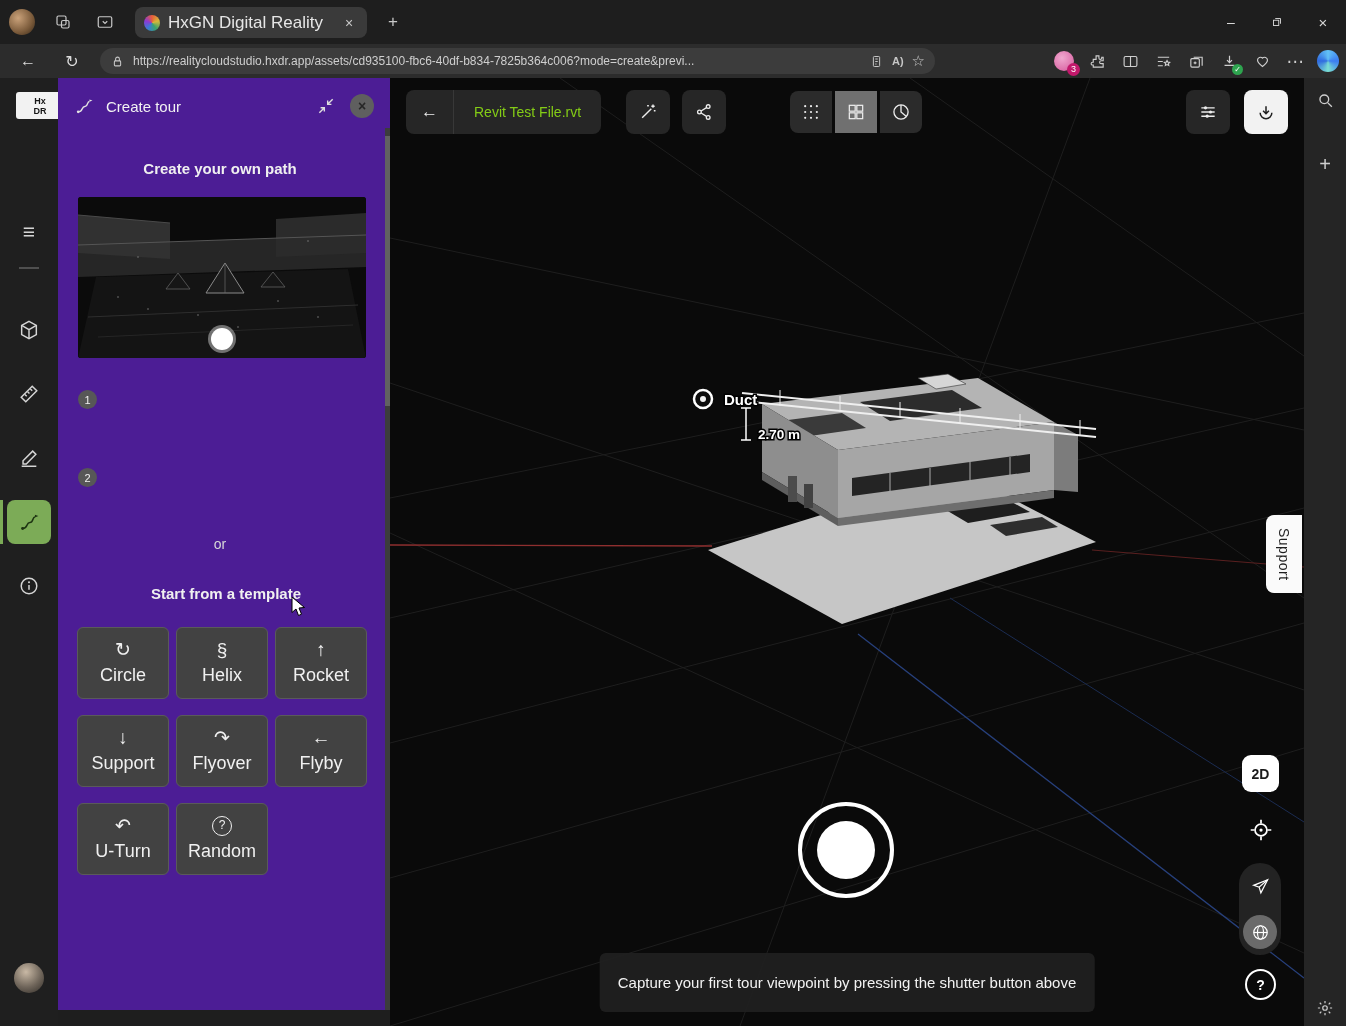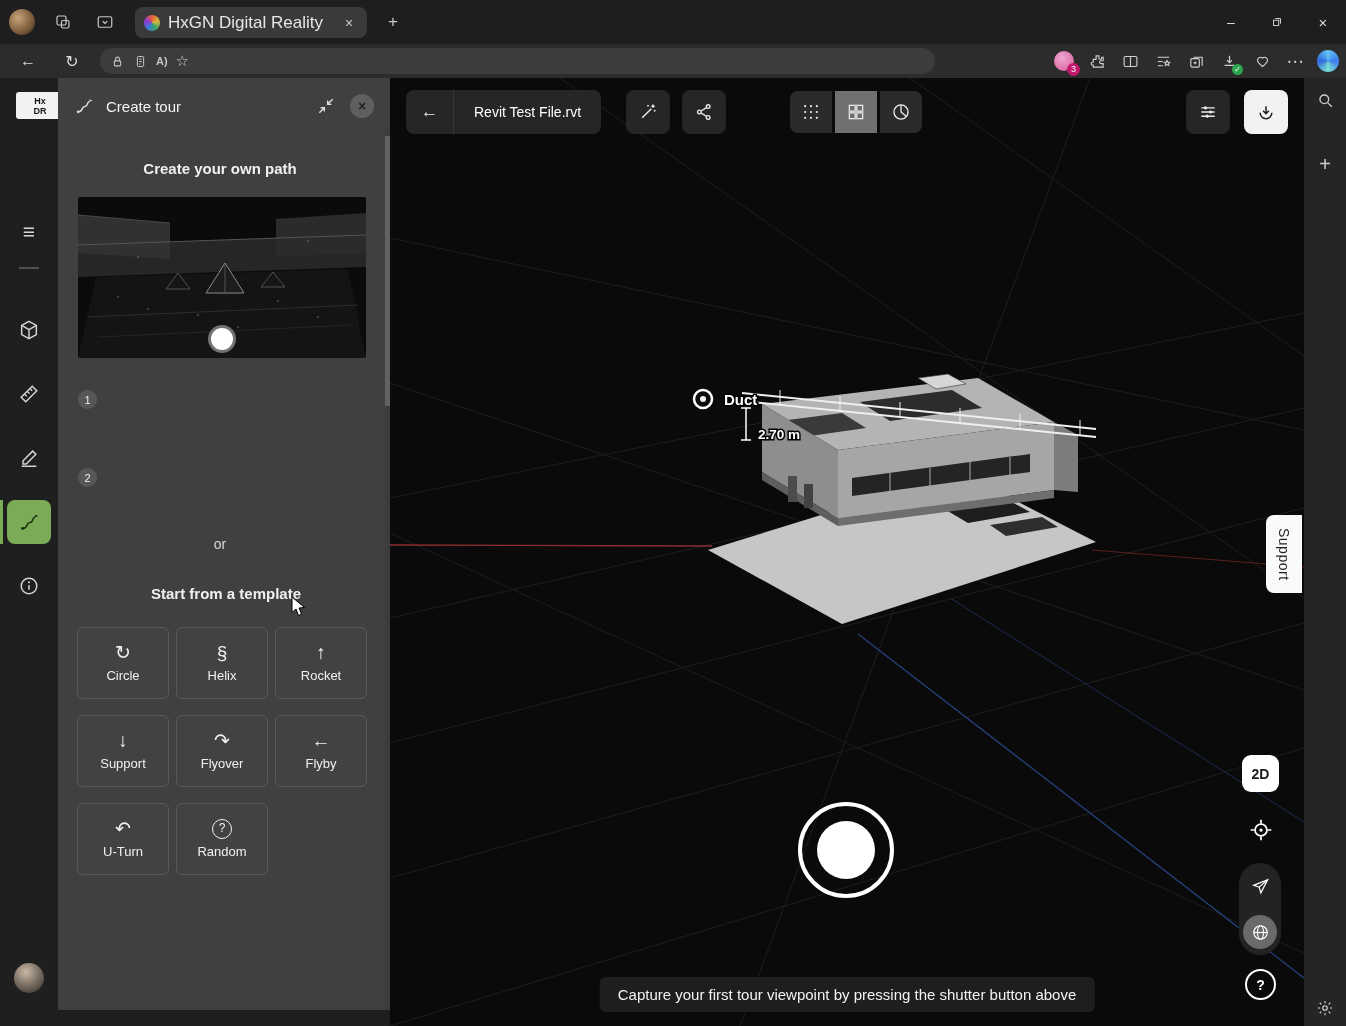--- a/index.html
+++ b/index.html
@@ -51,21 +51,21 @@
   .sb-btn { position:absolute; left:7px; width:44px; height:44px; border-radius:8px; display:flex; align-items:center; justify-content:center; color:#d5d5d5; }
   .sb-btn.active { background:#7cab57; color:#1d3312; }
   .active-bar { position:absolute; left:0; top:422px; width:3px; height:44px; background:#7cab57; }
   .sb-divider { position:absolute; left:19px; top:189px; width:20px; height:2px; background:#4f4f4f; }
   #sb-menu { top:132px; font-size:21px; } #sb-cube { top:230px; } #sb-measure { top:294px; } #sb-edit { top:358px; }
   #sb-tour { top:422px; } #sb-info { top:486px; }
   .user-avatar { position:absolute; left:14px; top:885px; width:30px; height:30px; border-radius:50%;
     background:radial-gradient(circle at 40% 30%, #c9b9a5, #6f655a 55%, #2f2b26); }
 
   
-  .tour-panel { position:absolute; left:58px; top:0; bottom:16px; width:332px; background:#404040; }
+  .tour-panel { position:absolute; left:58px; top:0; bottom:16px; width:332px; background:#4c1d95; }
   .tpanel-header { position:absolute; top:8px; left:0; right:0; height:40px; display:flex; align-items:center; padding:0 16px; }
   .tp-route-icon { color:#e3e3e3; margin-right:12px; display:flex; }
   .tp-title { font-size:15px; color:#f2f2f2; }
   .tp-collapse { margin-left:auto; width:28px; height:28px; color:#dedede; display:flex; align-items:center; justify-content:center; }
   .tp-close { margin-left:10px; width:24px; height:24px; border-radius:50%; background:#5f5f5f; color:#262626; font-size:14px; font-weight:bold; line-height:24px; text-align:center; }
   .tp-h1 { position:absolute; top:82px; left:0; right:8px; text-align:center; font-size:15px; font-weight:600; color:#f0f0f0; }
   .thumb { position:absolute; top:119px; left:20px; width:288px; height:161px; border-radius:3px; overflow:hidden; background:#0c0c0c; }
   .thumb-shutter { position:absolute; left:133px; top:131px; width:22px; height:22px; border-radius:50%; background:#fff;
     box-shadow:0 0 0 3px rgba(190,190,190,.55); }
   .step { position:absolute; left:20px; right:14px; display:flex; gap:12px; }
@@ -74,48 +74,48 @@
     display:flex; align-items:center; justify-content:center; }
   #step-1 .step-num { margin-top:12px; } #step-2 .step-num { margin-top:26px; }
   .step-text { font-size:14px; line-height:24px; color:#e8e8e8; }
   .tp-or { position:absolute; top:458px; left:0; right:8px; text-align:center; font-size:14px; color:#d8d8d8; }
   .tp-h2 { position:absolute; top:507px; left:0; right:8px; text-align:center; font-size:15px; font-weight:600; color:#f0f0f0;padding-left:12px; }
   .tpl-grid { position:absolute; top:549px; left:19px; width:292px; display:flex; flex-wrap:wrap; column-gap:7px; row-gap:16px; }
   .tpl-btn { width:92px; height:72px; background:#424242; border:1px solid #5a5a5a; border-radius:6px;
     display:flex; flex-direction:column; align-items:center; justify-content:center; gap:5px; color:#f0f0f0; }
   .tpl-icon { font-size:19px; line-height:20px; height:20px; }
   .tpl-icon.circled { width:20px; height:20px; border:1.5px solid #f0f0f0; border-radius:50%; font-size:12px; line-height:17px; text-align:center; }
-  .tpl-label { font-size:13px; }
+  .tpl-label { font-size:18px; }
   .tp-scrolltrack { position:absolute; right:0; top:50px; bottom:0; width:5px; background:#3c3c3c; }
   .tp-scrollthumb { position:absolute; right:0; top:58px; width:5px; height:270px; background:#616161; }
 
   
   .viewport { position:absolute; left:390px; right:42px; top:0; bottom:0; background:#0a0a0a; overflow:hidden; }
   .scene { position:absolute; inset:0; }
   .vp-group { position:absolute; left:16px; top:12px; display:flex; align-items:center; background:#262626; border-radius:8px; height:44px; overflow:hidden; }
   .vp-back-btn { width:48px; height:44px; display:flex; align-items:center; justify-content:center; color:#ececec; font-size:17px; border-right:1px solid #383838; }
-  .vp-filename { padding:0 20px; font-size:14px; color:#ffffff; white-space:nowrap; }
+  .vp-filename { padding:0 20px; font-size:14px; color:#84cc16; white-space:nowrap; }
   .vp-iconbtn { position:absolute; top:12px; width:44px; height:44px; background:#262626; border-radius:8px;
     display:flex; align-items:center; justify-content:center; color:#ececec; }
   #wand-btn { left:236px; } #share-btn { left:292px; }
   #settings-btn { right:74px; }
   #download-btn { right:16px; background:#f2f2f2; color:#1f1f1f; }
   .vp-modes { position:absolute; left:400px; top:13px; display:flex; gap:3px; }
   .mode-btn { width:42px; height:42px; background:#2b2b2b; display:flex; align-items:center; justify-content:center; color:#ececec; }
   .mode-btn:first-child { border-radius:8px 0 0 8px; }
   .mode-btn:last-child { border-radius:0 8px 8px 0; }
   .mode-btn.selected { background:#707070; }
   .support-tab { position:absolute; right:2px; top:437px; width:36px; height:78px; background:#fafafa; border-radius:8px 0 0 8px;
     display:flex; align-items:center; justify-content:center; }
   .support-tab span { writing-mode:vertical-rl; font-size:14px; color:#1f1f1f; letter-spacing:.5px; }
   .shutter { position:absolute; left:408px; top:724px; width:96px; height:96px; border-radius:50%; border:4px solid #fff;
     display:flex; align-items:center; justify-content:center; background:transparent; }
   .shutter-inner { width:58px; height:58px; border-radius:50%; background:#fff; }
   .toast { position:absolute; left:50%; transform:translateX(-50%); bottom:14px; background:rgba(32,32,32,.94); color:#f2f2f2;
-    font-size:15px; padding:9px 18px; border-radius:6px; white-space:nowrap; }
+    font-size:15px; padding:21px 18px; border-radius:6px; white-space:nowrap; }
   .btn-2d { position:absolute; left:852px; top:677px; width:37px; height:37px; background:#fff; border-radius:9px;
     color:#1b1b1b; font-weight:bold; font-size:14px; display:flex; align-items:center; justify-content:center; }
   .btn-locate { position:absolute; left:854px; top:735px; width:34px; height:34px; color:#fff; display:flex; align-items:center; justify-content:center; }
   .nav-pill { position:absolute; left:849px; top:785px; width:42px; height:92px; background:#232323; border-radius:21px;
     display:flex; flex-direction:column; align-items:center; justify-content:space-between; padding:6px 0; }
   .pill-btn { width:34px; height:34px; display:flex; align-items:center; justify-content:center; color:#fff; border-radius:50%; }
   .pill-btn.selected { background:#6a6a6a; }
   .btn-help { position:absolute; left:855px; top:891px; width:31px; height:31px; border:2px solid #fff; border-radius:50%;
     color:#fff; font-size:14px; font-weight:bold; display:flex; align-items:center; justify-content:center; }
 
@@ -164,20 +164,21 @@
   <div class="toolbar">
     <button class="nav-btn" id="nav-back">←</button>
     <button class="nav-btn" id="nav-refresh">↻</button>
     <div class="url-pill">
       <span class="pill-icon">
         <svg class="i" width="15" height="15" viewBox="0 0 24 24" fill="none" stroke="currentColor" stroke-width="1.7">
             <rect x="7" y="11" width="10" height="8" rx="1.5"></rect>
             <path d="M9 11V8a3 3 0 0 1 6 0v3"></path>
           </svg>
       </span>
+      <span class="url-text">https://realitycloudstudio.hxdr.app/assets/cd935100-fbc6-40df-b834-7825b364c006?mode=create&amp;previ...</span>
       <span class="pill-icon">
         <svg class="i" width="15" height="15" viewBox="0 0 24 24" fill="none" stroke="currentColor" stroke-width="1.6">
             <rect x="7" y="4" width="10" height="16" rx="1.5"></rect>
             <path d="M10 8h4M10 12h4M10 16h2"></path>
           </svg>
       </span>
       <span class="pill-icon" style="font-size:11px;font-weight:bold;">A)</span>
       <span class="pill-icon" style="font-size:15px;">☆</span>
     </div>
     <div class="tb-right">

